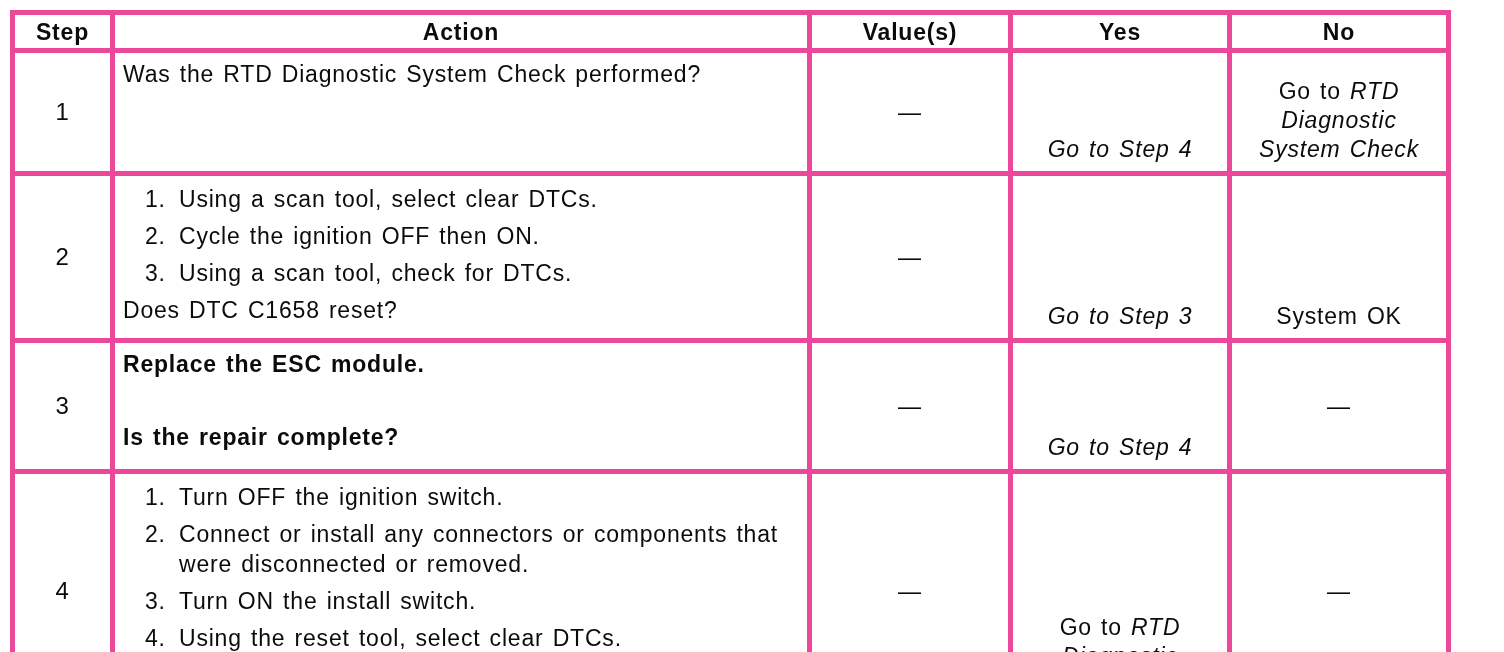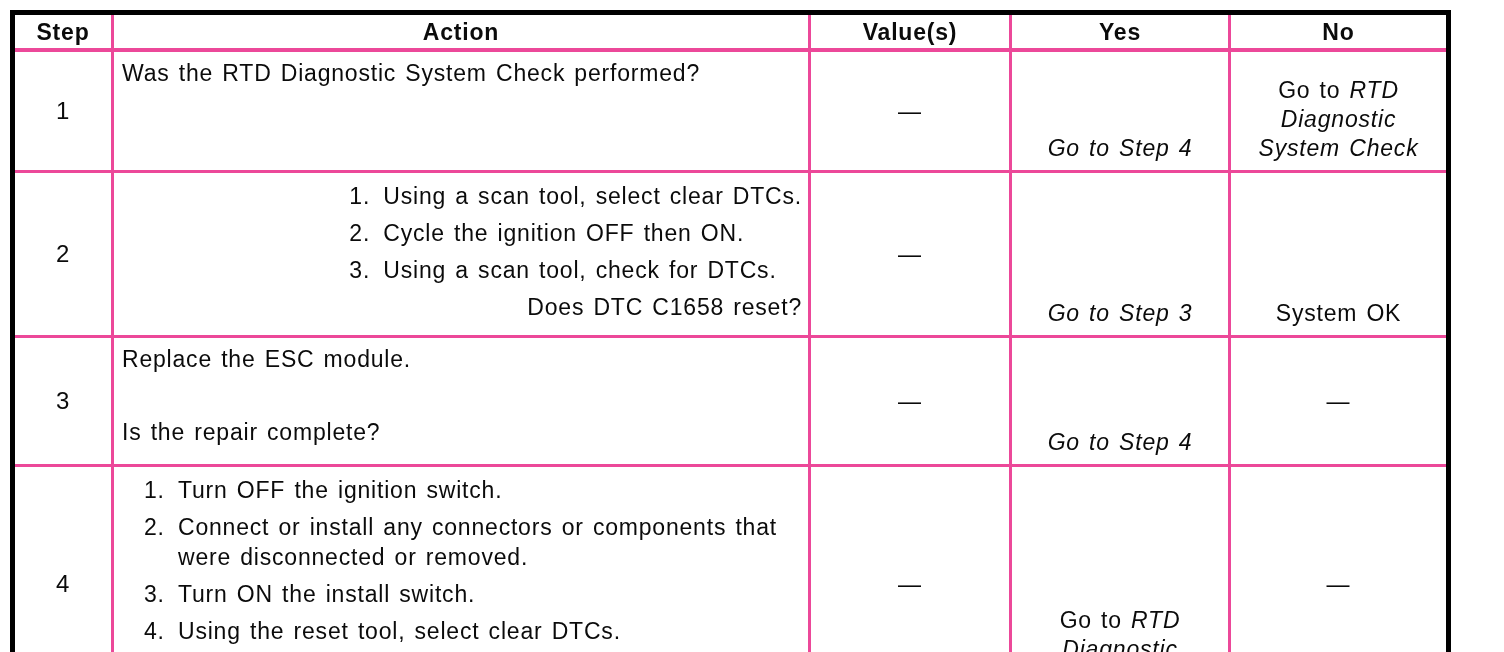--- a/index.html
+++ b/index.html
@@ -29,21 +29,21 @@
     word-spacing: 2px;
     line-height: 30px;
   }
   col.c-step  { width: 100px; }
   col.c-action{ width: 697px; }
   col.c-value { width: 201px; }
   col.c-yes   { width: 219px; }
   col.c-no    { width: 219px; }
 
   th, td {
-    border: 3px solid #ec4899;
+    border: 5px solid #ec4899;
     padding: 4px 8px;
     overflow: hidden;
   }
   thead th {
     height: 33px;
     font-weight: bold;
     text-align: center;
     vertical-align: middle;
     border-bottom-width: 4px;
     padding: 0;
@@ -53,22 +53,22 @@
     vertical-align: middle;
     font-size: 24px;
   }
   td.action { vertical-align: top; padding: 6px 6px 4px 8px; }
   .action-flex {
     display: flex;
     flex-direction: column;
     justify-content: space-between;
   }
   .h-r1 { height: 95px; }
-  .h-r2 { height: 139px; align-items: flex-end; }
-  .h-r3 { height: 103px; }
+  .h-r2 { height: 139px; }
+  .h-r3 { height: 103px; font-weight: bold; }
   .h-r4 { height: 210px; }
   ol.steps {
     margin: 2px 0 0 0;
     padding-left: 52px;
   }
   ol.steps li {
     margin-bottom: 7px;
     padding-left: 4px;
   }
   td.value {

